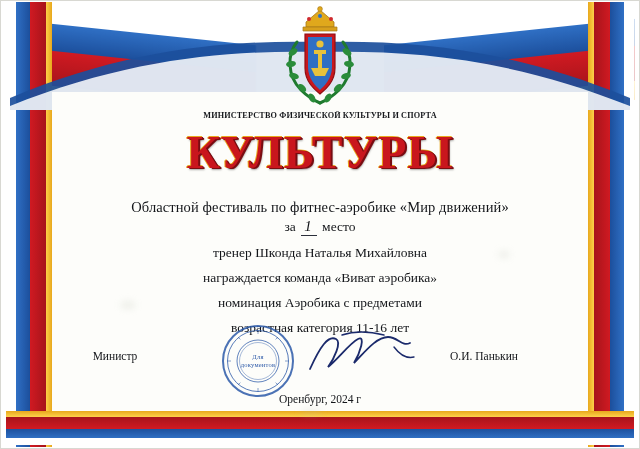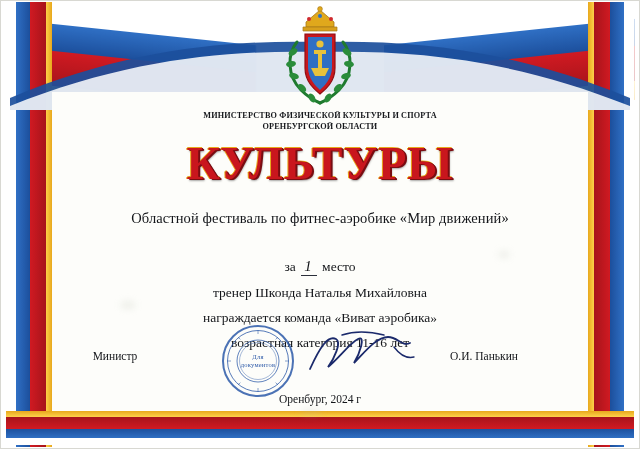--- a/index.html
+++ b/index.html
@@ -188,21 +188,21 @@
   }
 
   .festival {
     margin-top: 22px;
     font-size: 14.5px;
     color: #14161a;
     letter-spacing: 0.1px;
   }
 
   .place-line {
-    margin-top: 32px;
+    margin-top: 3px;
     font-size: 13.5px;
     color: #14161a;
   }
   .place-value {
     font-family: "Liberation Serif", serif;
     font-style: italic;
     font-size: 15px;
     border-bottom: 1px solid #2b2f3a;
     padding: 0 5px 0 3px;
     margin: 0 2px;
@@ -334,37 +334,37 @@
     <path d="M27,31 L51,31 L51,61 C51,73 43,80 39,84 C35,80 27,73 27,61 Z" fill="#2f6fc4"></path>
 
     <path d="M33,44 L45,44 L45,48 L41,48 L41,62 L37,62 L37,48 L33,48 Z" fill="#e8c23c"></path>
     <circle cx="39" cy="38" r="3.6" fill="#e8c23c"></circle>
     <path d="M30,62 L48,62 L44,70 L34,70 Z" fill="#e8c23c"></path>
   </svg>
 
   <div class="content">
     <div class="ministry">
       <div>МИНИСТЕРСТВО ФИЗИЧЕСКОЙ КУЛЬТУРЫ И СПОРТА</div>
-      <div>ОРЕНБУРГСКОЙ ОБЛАСТИ</div>
     </div>
 
     <div class="gramota-wrap">
       <div class="gramota">КУЛЬТУРЫ</div>
     </div>
 
     <div class="festival">Областной фестиваль по фитнес-аэробике «Мир движений»</div>
 
     <div class="place-line">
       <span>за</span>
       <span class="place-value">1</span>
       <span>место</span>
     </div>
 
     <div class="line">тренер   Шконда Наталья Михайловна</div>
     <div class="line">награждается команда «Виват аэробика»</div>
+    <div class="line">номинация Аэробика с предметами</div>
     <div class="line">возрастная категория 11-16 лет</div>
   </div>
 
   <div class="sign-row">
     <div class="sign-left">Министр</div>
 
     <div class="sign-mid">
       <svg class="stamp" viewBox="0 0 76 76">
         <circle cx="38" cy="38" r="35" fill="none" stroke="#2c59a8" stroke-width="2" opacity="0.85"></circle>
         <circle cx="38" cy="38" r="30.5" fill="none" stroke="#2c59a8" stroke-width="1" opacity="0.8"></circle>

